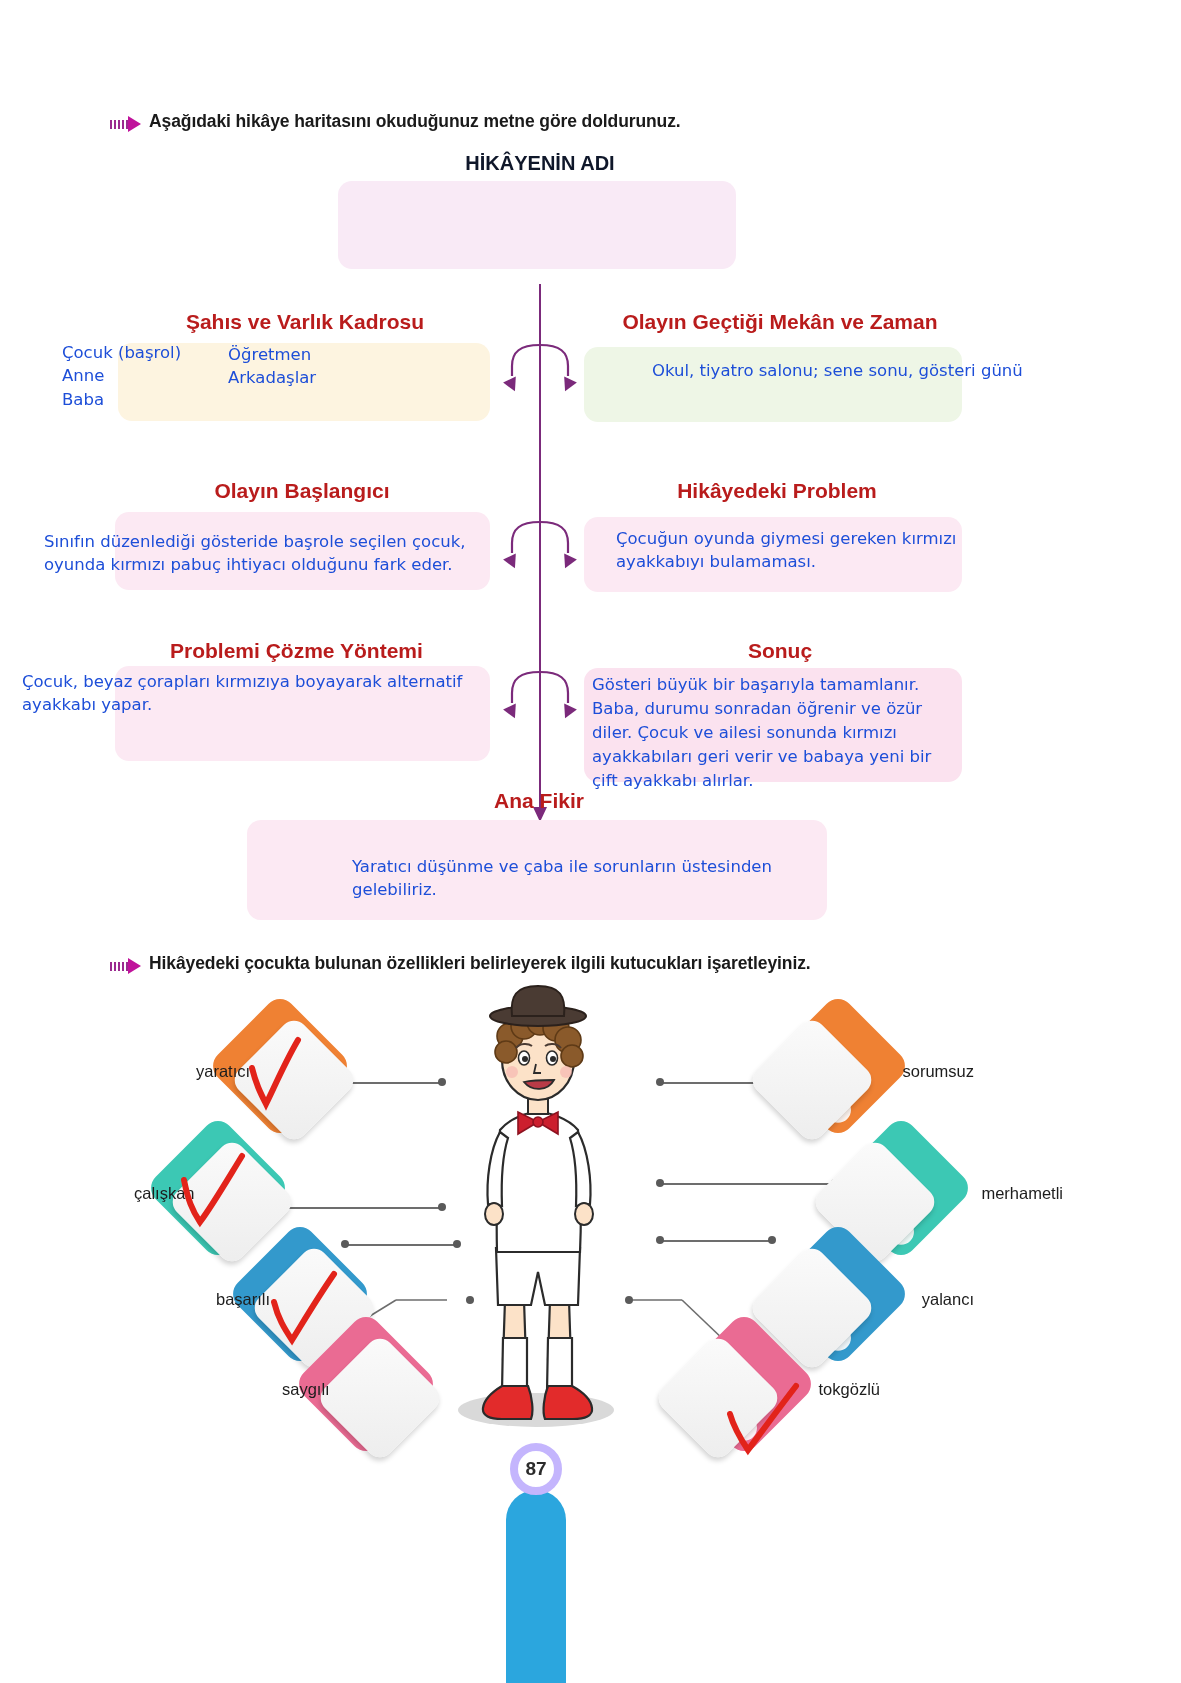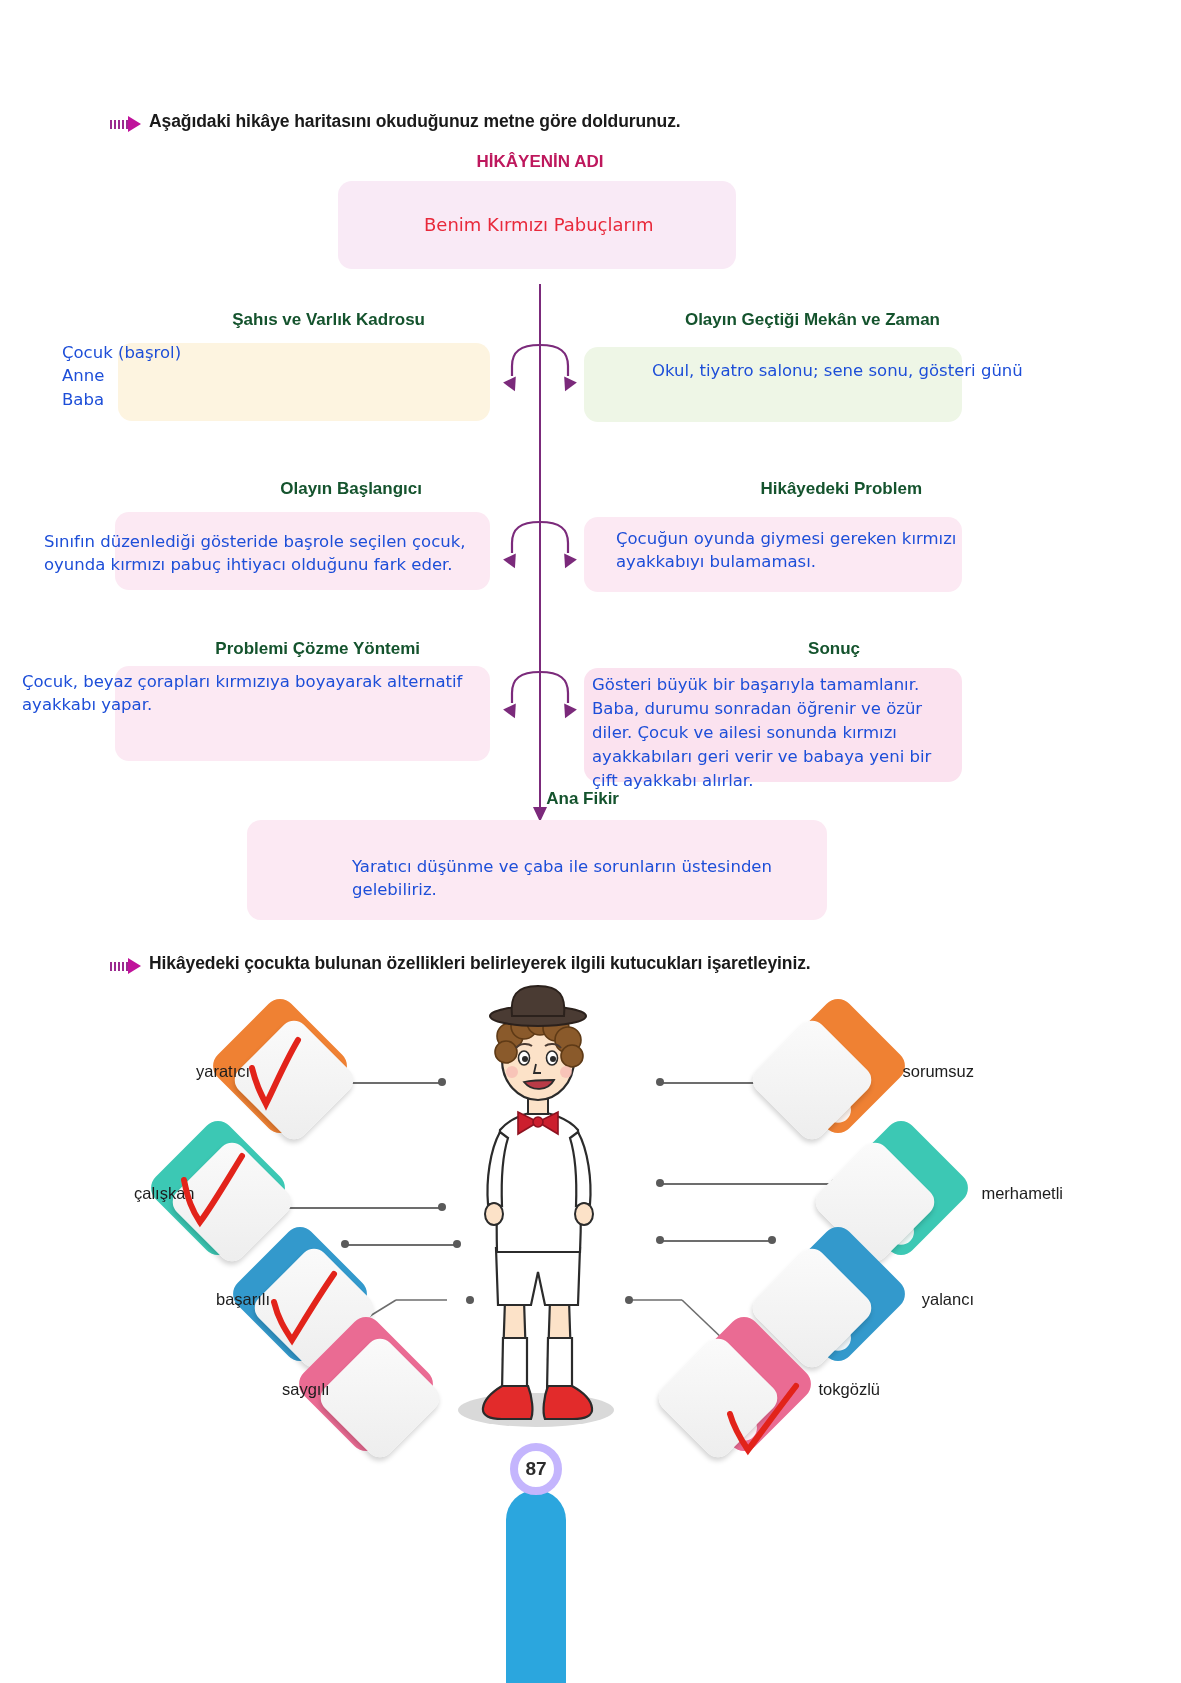--- a/index.html
+++ b/index.html
@@ -25,26 +25,26 @@
     border-top:8px solid transparent;border-bottom:8px solid transparent;
     border-left:13px solid #c0139b;
   }
   .instr .txt{
     font-size:17.5px;font-weight:bold;color:#1a1a1a;line-height:1.3;
     letter-spacing:-0.1px;white-space:nowrap;
   }
 
   
   .map-title{
-    position:absolute;font-size:17px;font-weight:bold;color:#be185d;
+    position:absolute;font-size:20px;font-weight:bold;color:#0f172a;
     text-align:center;letter-spacing:0px;
   }
   .sec-label{
-    position:absolute;font-size:17px;font-weight:bold;color:#14532d;
-    text-align:right;white-space:nowrap;
+    position:absolute;font-size:21px;font-weight:bold;color:#b91c1c;
+    text-align:center;white-space:nowrap;
   }
   .box{
     position:absolute;border-radius:14px;box-sizing:border-box;
   }
   .box-title{background:#f9eaf6;}
   .box-cream{background:#fdf4e0;}
   .box-green{background:#eef6e6;}
   .box-pink-lite{background:#fce9f3;}
   .box-pink-soft{background:#fbe2ef;}
 
@@ -106,21 +106,20 @@
   <div class="instr" style="left:110px;top:110px;">
     <span class="arrow-glyph">
         <span class="bars"></span>
         <span class="head"></span>
       </span>
     <span class="txt">Aşağıdaki hikâye haritasını okuduğunuz metne göre doldurunuz.</span>
   </div>
 
   <div class="map-title" style="left:390px;top:152px;width:300px;">HİKÂYENİN ADI</div>
   <div class="box box-title" style="left:338px;top:181px;width:398px;height:88px;"></div>
-  <div class="hand title-hand" style="left:424px;top:212px;width:330px;">Benim Kırmızı Pabuçlarım</div>
 
   <div class="spine" style="left:539px;top:284px;height:530px;"></div>
   <svg class="svg-layer" viewBox="0 0 1181 1683">
     <g fill="none" stroke="#7b2a7b" stroke-width="2.2">
 
       <path d="M540,345 L540,345 C520,345 512,352 512,366 L512,376"></path>
       <path d="M540,345 C560,345 568,352 568,366 L568,376"></path>
 
       <path d="M540,522 C520,522 512,529 512,543 L512,553"></path>
       <path d="M540,522 C560,522 568,529 568,543 L568,553"></path>
@@ -139,20 +138,22 @@
 
       <path d="M540,822 l-7,-15 l14,0 z"></path>
     </g>
   </svg>
 
   <div class="sec-label" style="left:185px;top:310px;width:240px;">Şahıs ve Varlık Kadrosu</div>
   <div class="box box-cream" style="left:118px;top:343px;width:372px;height:78px;"></div>
   <div class="hand" style="left:62px;top:341px;width:170px;">Çocuk (başrol)
 Anne
 Baba</div>
+  <div class="hand" style="left:228px;top:343px;width:230px;">Öğretmen
+Arkadaşlar</div>
 
   <div class="sec-label" style="left:620px;top:310px;width:320px;">Olayın Geçtiği Mekân ve Zaman</div>
   <div class="box box-green" style="left:584px;top:347px;width:378px;height:75px;"></div>
   <div class="hand" style="left:652px;top:359px;width:430px;">Okul, tiyatro salonu; sene sonu, gösteri günü</div>
 
   <div class="sec-label" style="left:182px;top:479px;width:240px;">Olayın Başlangıcı</div>
   <div class="box box-pink-lite" style="left:115px;top:512px;width:375px;height:78px;"></div>
   <div class="hand" style="left:44px;top:530px;width:480px;">Sınıfın düzenlediği gösteride başrole seçilen çocuk, oyunda kırmızı pabuç ihtiyacı olduğunu fark eder.</div>
 
   <div class="sec-label" style="left:632px;top:479px;width:290px;">Hikâyedeki Problem</div>

